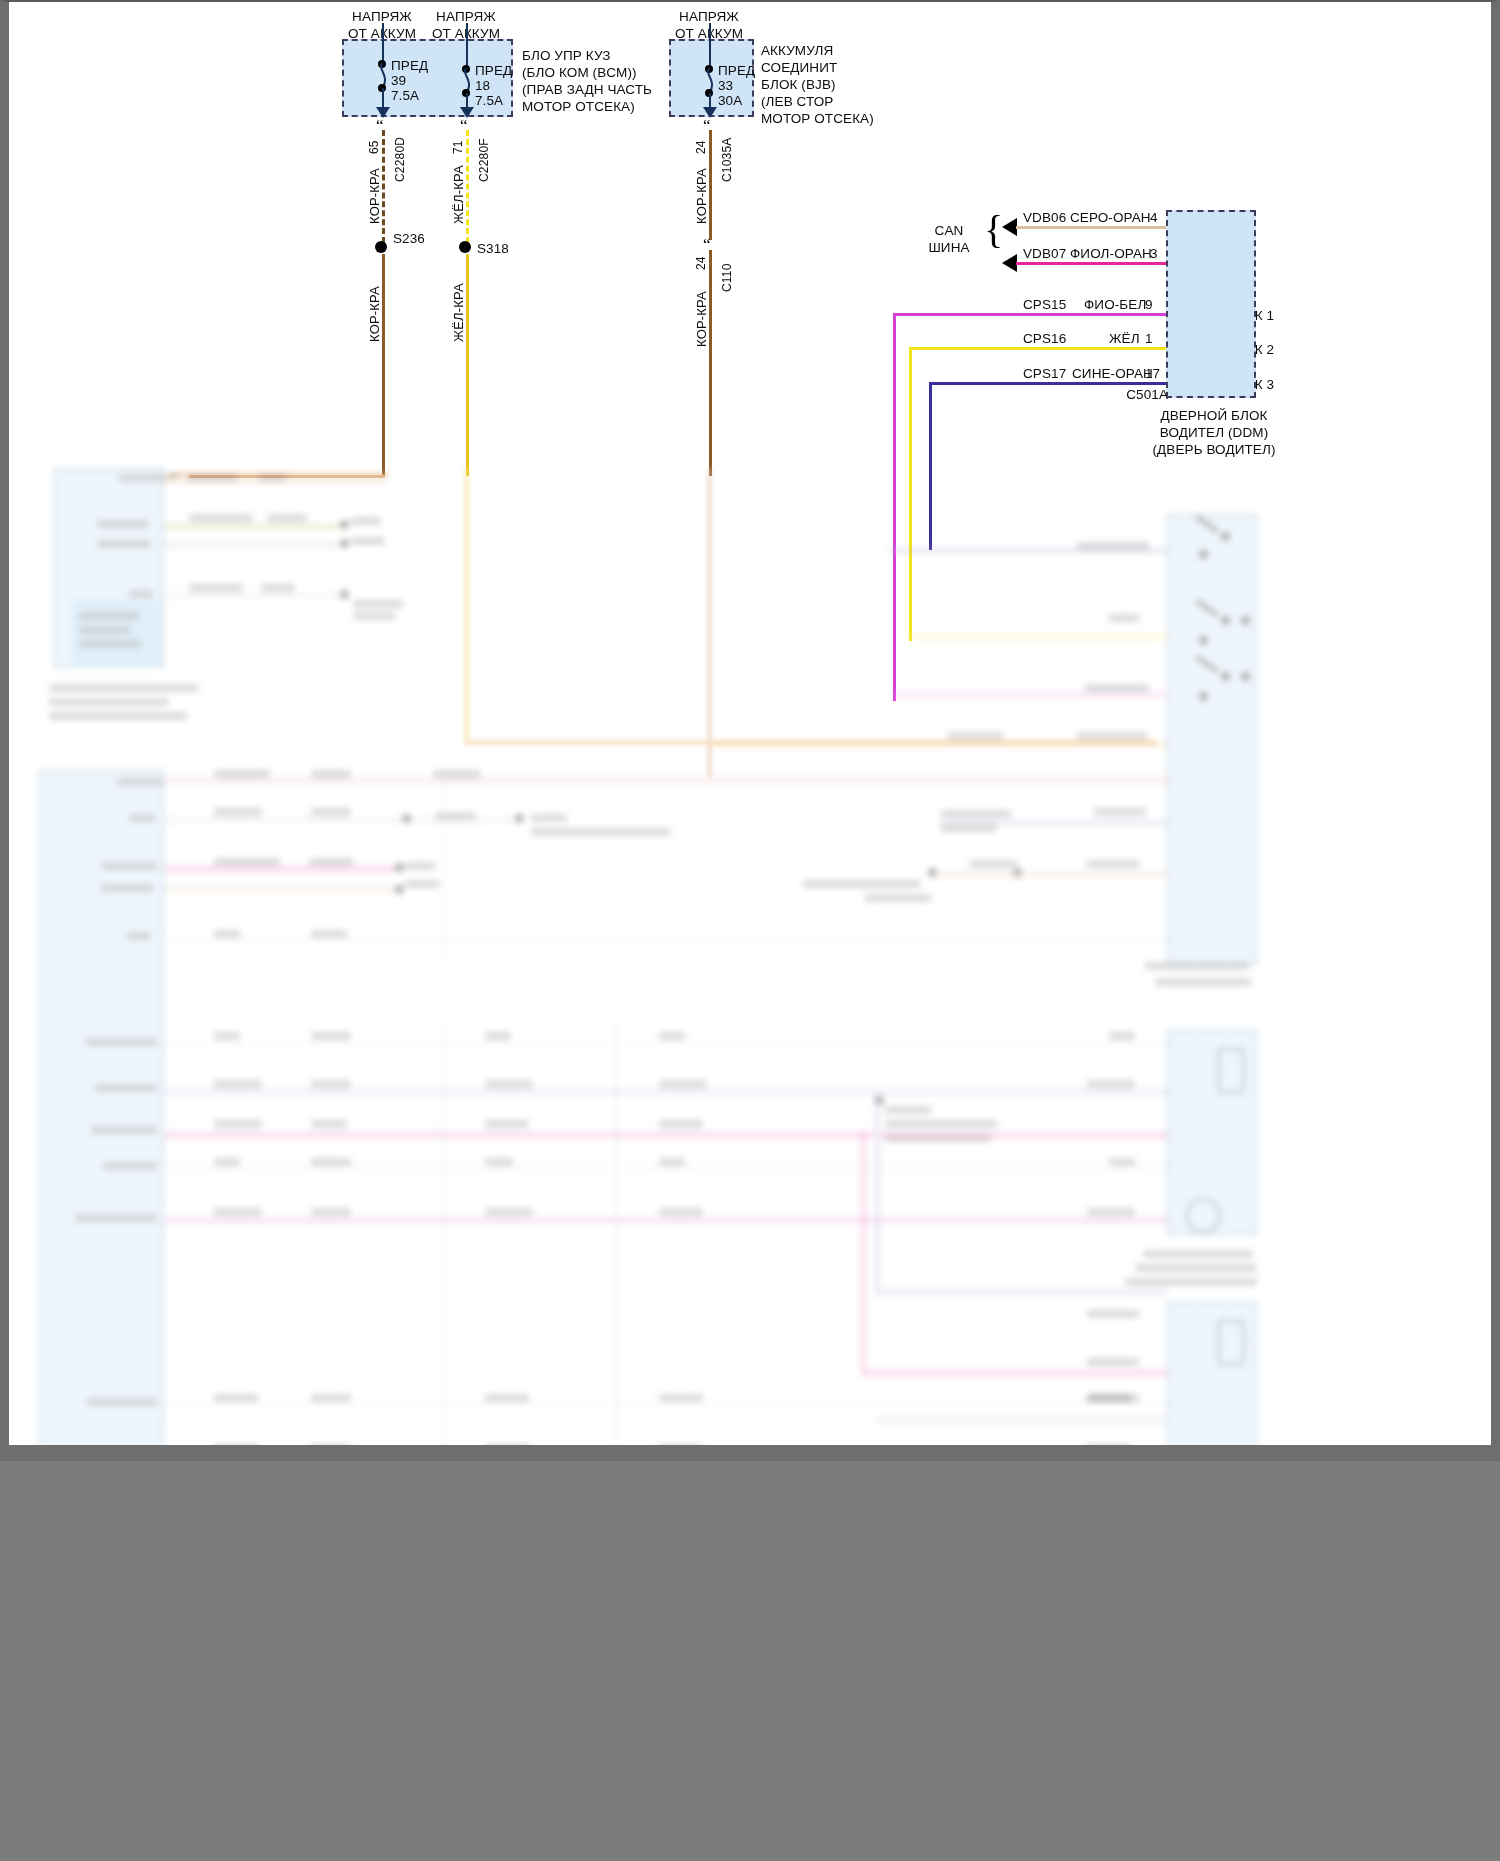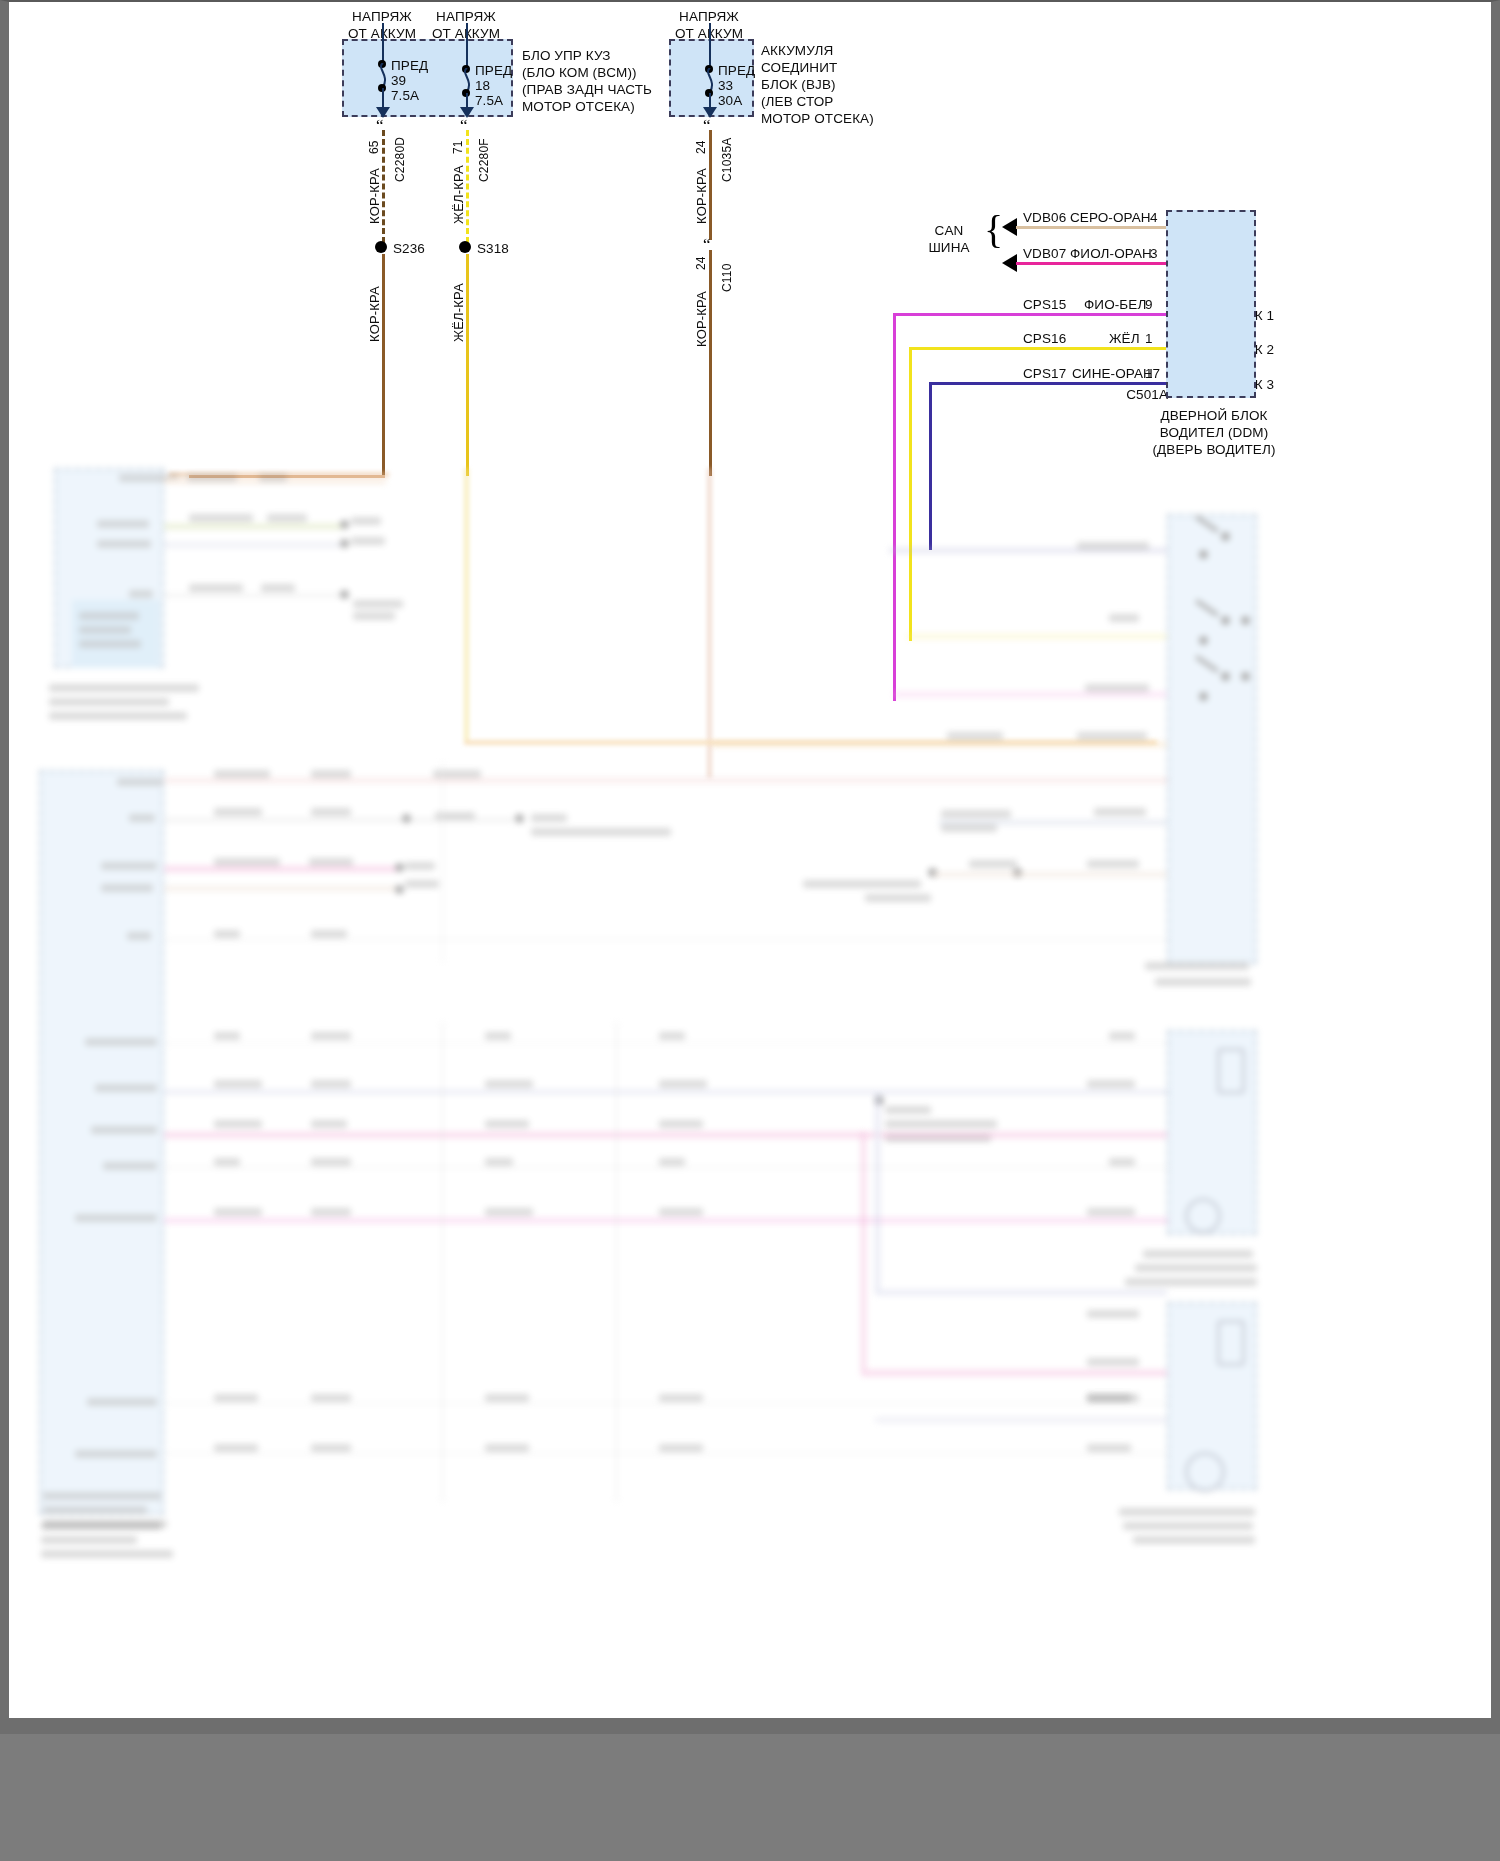--- a/index.html
+++ b/index.html
@@ -1,18 +1,18 @@
 <!DOCTYPE html>
 <html><head>
 <meta charset="utf-8">
 <style>
   html,body{margin:0;padding:0;background:#7c7c7c;}
   body{font-family:"Liberation Sans",sans-serif;}
   #page{
-    position:relative;width:1500px;height:1734px;
+    position:relative;width:1500px;height:1461px;
     background:#ffffff;overflow:hidden;
     box-sizing:border-box;
     border-left:9px solid #6e6e6e;
     border-right:9px solid #6e6e6e;
     border-top:2px solid #5a5a5a;
     border-bottom:16px solid #6e6e6e;
   }
   #canvas{position:absolute;left:0;top:0;width:1482px;height:1843px;background:#fff;}
   .abs{position:absolute;}
   .txt{position:absolute;font-size:13.5px;color:#0d0d0d;line-height:1.26;white-space:pre;letter-spacing:.1px;}
@@ -102,21 +102,21 @@
 (ЛЕВ СТОР
 МОТОР ОТСЕКА)</div>
 
     <div class="conn-sym" style="left:367px;top:114px;">“</div>
     <div class="vtxt" style="left:358px;top:152px;font-size:12px;">65</div>
     <div class="vtxt" style="left:384px;top:180px;font-size:12px;">C2280D</div>
 
     <div class="vline" style="left:373px;top:128px;height:113px;border-left-color:#6b4a1f;border-left-style:dashed;border-left-width:3px;"></div>
     <div class="vtxt" style="left:358px;top:222px;">КОР-КРА</div>
     <div class="dot" style="left:366px;top:239px;width:12px;height:12px;"></div>
-    <div class="txt" style="left:384px;top:238px;">S236</div>
+    <div class="txt" style="left:384px;top:228px;">S236</div>
     <div class="vline" style="left:373px;top:252px;height:222px;border-left-color:#8a5a28;border-left-width:3px;"></div>
     <div class="vtxt" style="left:358px;top:340px;">КОР-КРА</div>
 
     <div class="conn-sym" style="left:451px;top:114px;">“</div>
     <div class="vtxt" style="left:442px;top:152px;font-size:12px;">71</div>
     <div class="vtxt" style="left:468px;top:180px;font-size:12px;">C2280F</div>
     <div class="vline" style="left:457px;top:128px;height:113px;border-left-color:#f2e31c;border-left-style:dashed;border-left-width:3px;"></div>
     <div class="vtxt" style="left:442px;top:222px;">ЖЁЛ-КРА</div>
     <div class="dot" style="left:450px;top:239px;width:12px;height:12px;"></div>
     <div class="txt" style="left:468px;top:238px;">S318</div>

